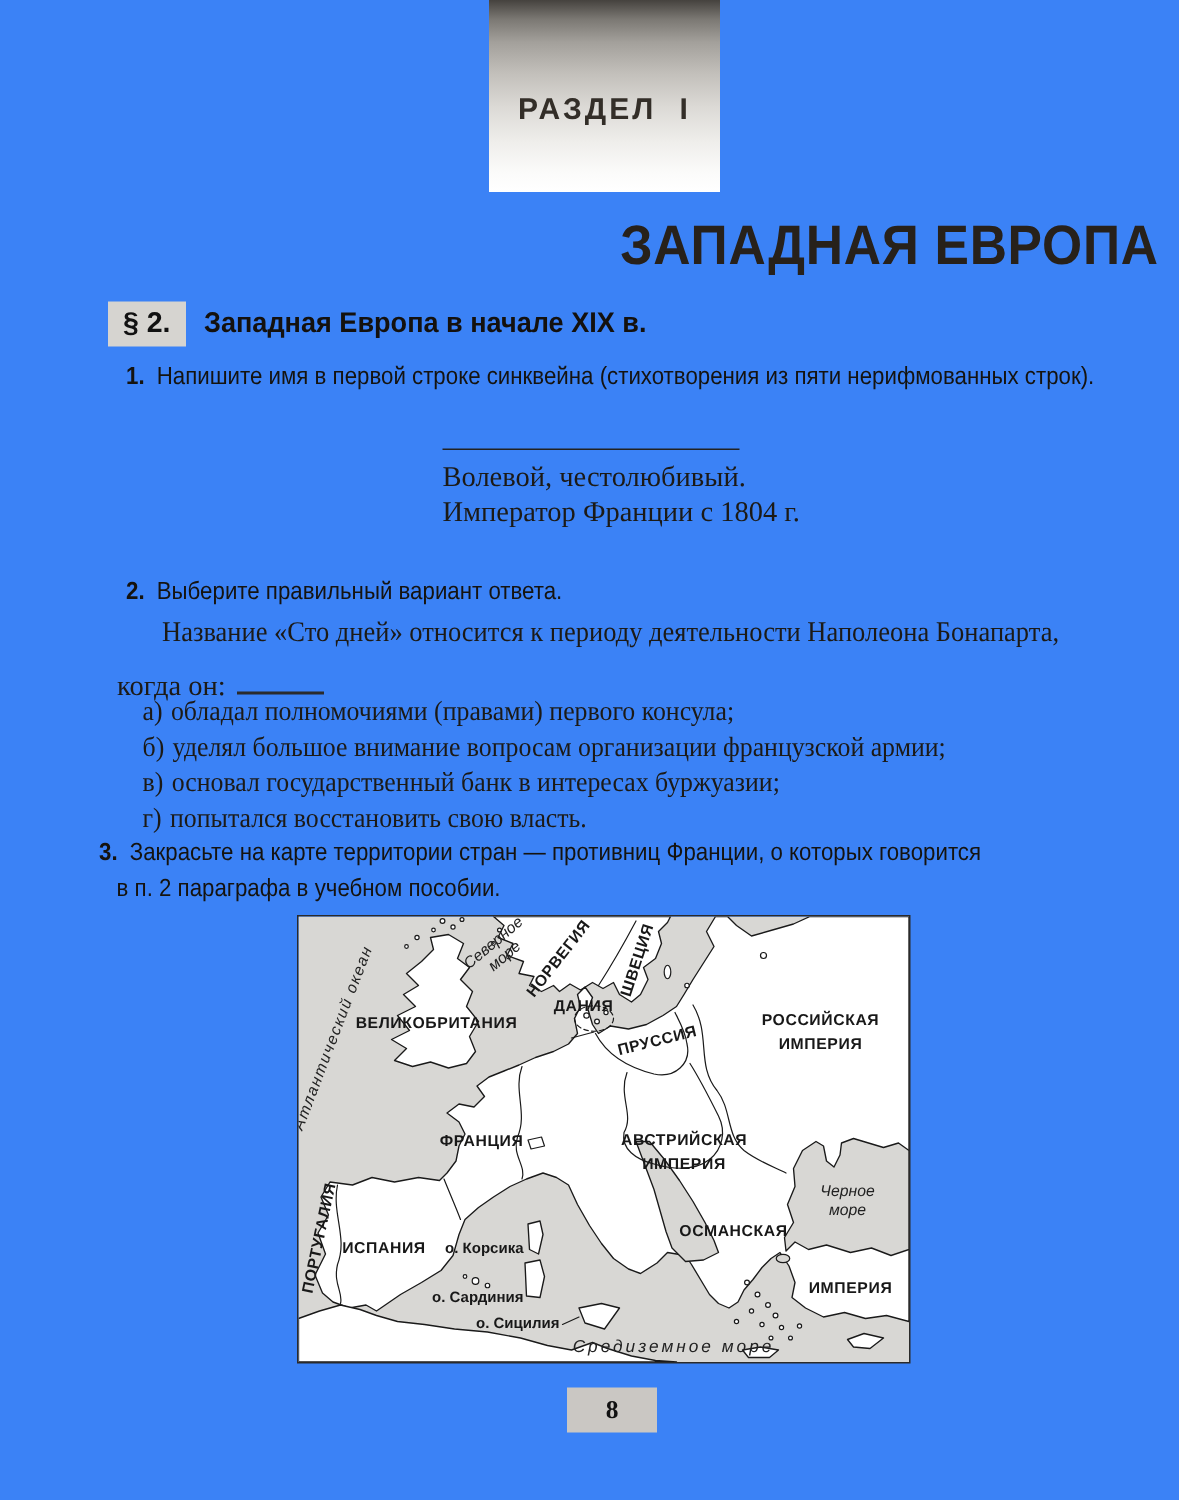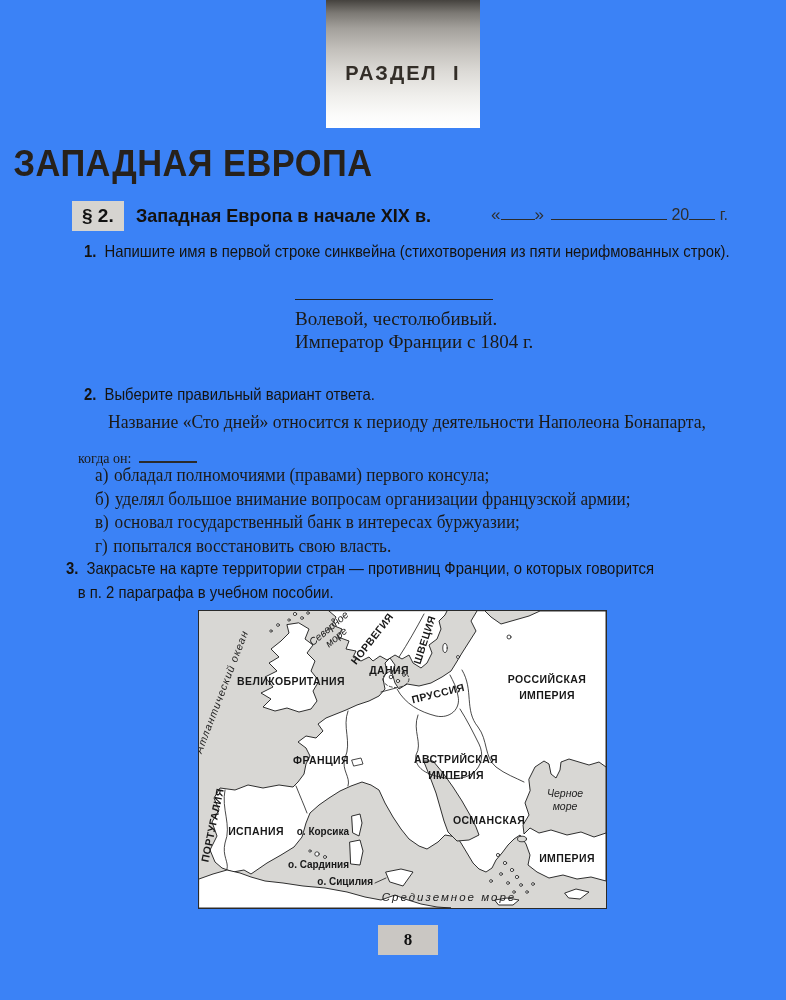--- a/index.html
+++ b/index.html
@@ -7,21 +7,21 @@
         font-family:"Liberation Sans",sans-serif;color:#15130f;}
 
   
   .banner{position:absolute;left:326px;top:0;width:154px;height:128px;text-align:center;
     background:linear-gradient(180deg,#45423e 0%,#7b7873 10%,#a3a09b 22%,#c2bfba 38%,
       #dcdad6 56%,#efeeeb 74%,#fbfbfa 90%,#ffffff 100%);}
   .banner span{display:inline-block;margin-top:62px;font-size:20px;font-weight:700;
     letter-spacing:2px;word-spacing:8px;color:#332e28;}
 
   
-  .title{position:absolute;left:0;right:0;top:143px;text-align:left;}
+  .title{position:absolute;left:0;right:0;top:143px;text-align:right;}
   .title span{display:inline-block;transform:scaleX(.93);font-size:37px;font-weight:700;
     letter-spacing:.5px;color:#27211b;white-space:nowrap;}
 
   
   .heading{position:absolute;left:72px;top:201px;height:30px;display:flex;align-items:center;}
   .badge{background:#d6d4d0;padding:0 10px;font-size:19px;font-weight:700;line-height:30px;color:#111;}
   .heading-title{margin-left:12px;font-size:19px;font-weight:700;color:#14110e;
     display:inline-block;transform:scaleX(.95);transform-origin:left center;white-space:nowrap;}
   .dateline{position:absolute;right:58px;top:203px;font-size:16px;color:#2e2e2e;white-space:nowrap;}
   .blank{display:inline-block;border-bottom:1.6px solid #2b2b2b;height:16px;vertical-align:baseline;}
@@ -35,21 +35,21 @@
   .ex1{left:84px;top:241px;} .ex2{left:84px;top:384px;}
   .ex3{left:66px;top:558px;white-space:normal;width:720px;}
   .ex3 .l2{margin-left:13px;margin-top:3px;}
 
   
   .serif{font-family:"Liberation Serif",serif;color:#1c1a16;}
   .cinquain{position:absolute;left:295px;top:292px;font-size:19px;line-height:23px;}
   .cinquain .blank-line{display:block;width:198px;border-bottom:1.6px solid #222;height:7px;margin-bottom:7px;}
   .q1{position:absolute;left:108px;top:411px;font-size:19px;white-space:nowrap;
       transform:scaleX(.93);transform-origin:left top;}
-  .q2{position:absolute;left:78px;top:447px;font-size:14px;white-space:nowrap;}
+  .q2{position:absolute;left:78px;top:447px;font-size:19px;white-space:nowrap;}
   .q2 .blank{width:58px;margin-left:8px;border-bottom-width:2px;height:14px;}
   .options{position:absolute;left:95px;top:464px;font-size:18.5px;line-height:23.5px;
       transform:scaleX(.93);transform-origin:left top;}
   .options .row span{white-space:nowrap;}
   .options .letter{margin-right:6px;}
 
   
   .map{position:absolute;left:198px;top:610px;width:407px;height:297px;border:1.3px solid #2a2a2a;}
   .map svg{display:block;}
   .country{font-family:"Liberation Sans",sans-serif;font-weight:700;font-size:10.5px;
@@ -73,25 +73,20 @@
     <span>РАЗДЕЛ I</span>
   </div>
 
   <div class="title">
     <span>ЗАПАДНАЯ ЕВРОПА</span>
   </div>
 
   <div class="heading">
     <span class="badge">§ 2.</span>
     <span class="heading-title">Западная Европа в начале XIX в.</span>
-  </div>
-  <div class="dateline">
-    <span class="q">«</span><span class="blank b1"></span><span class="q">»</span><span class="blank b2"></span>
-    <span>20</span><span class="blank b3"></span>
-    <span>г.</span>
   </div>
 
   <div class="ex ex1">
     <span class="num">1.</span><span>Напишите имя в первой строке синквейна (стихотворения из пяти нерифмованных строк).</span>
   </div>
 
   <div class="cinquain serif">
     <span class="blank-line"></span>
     <div>Волевой, честолюбивый.</div>
     <div>Император Франции с 1804 г.</div>

